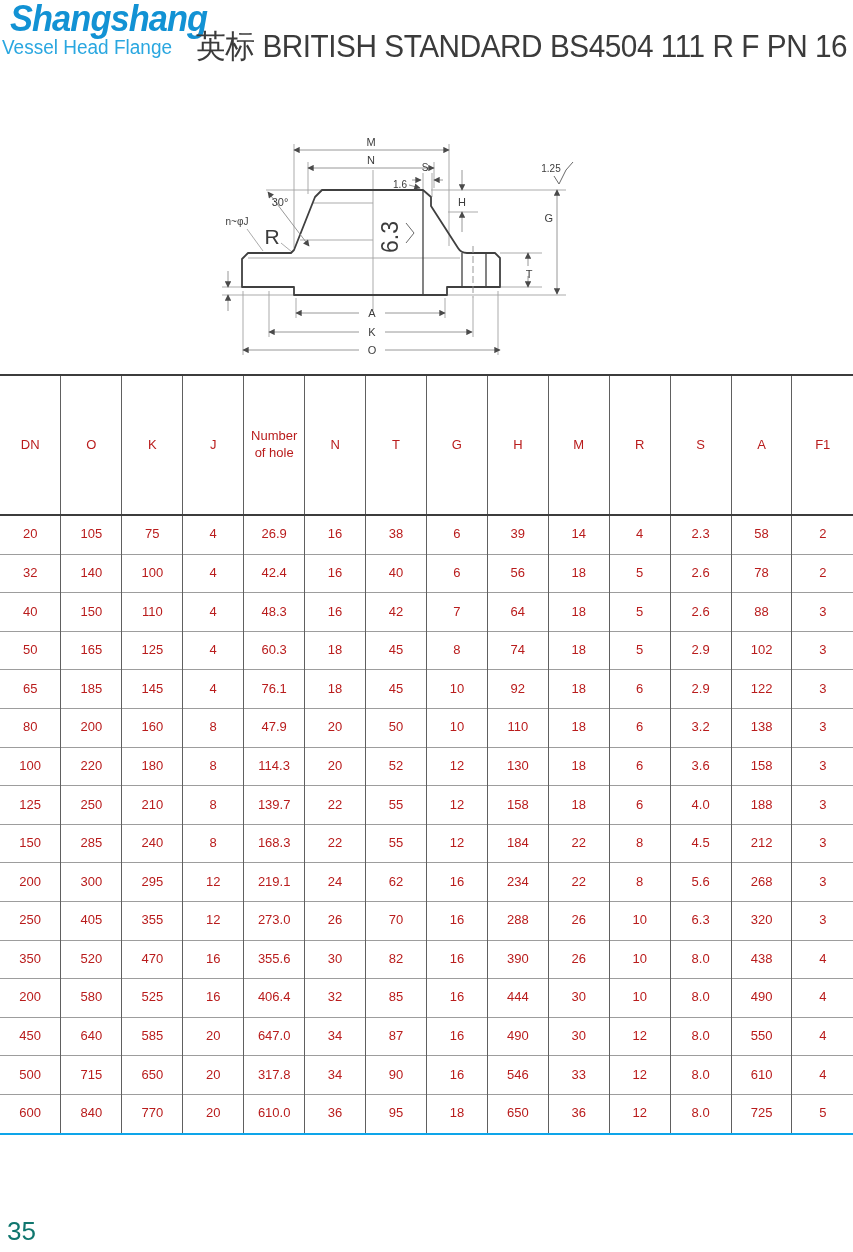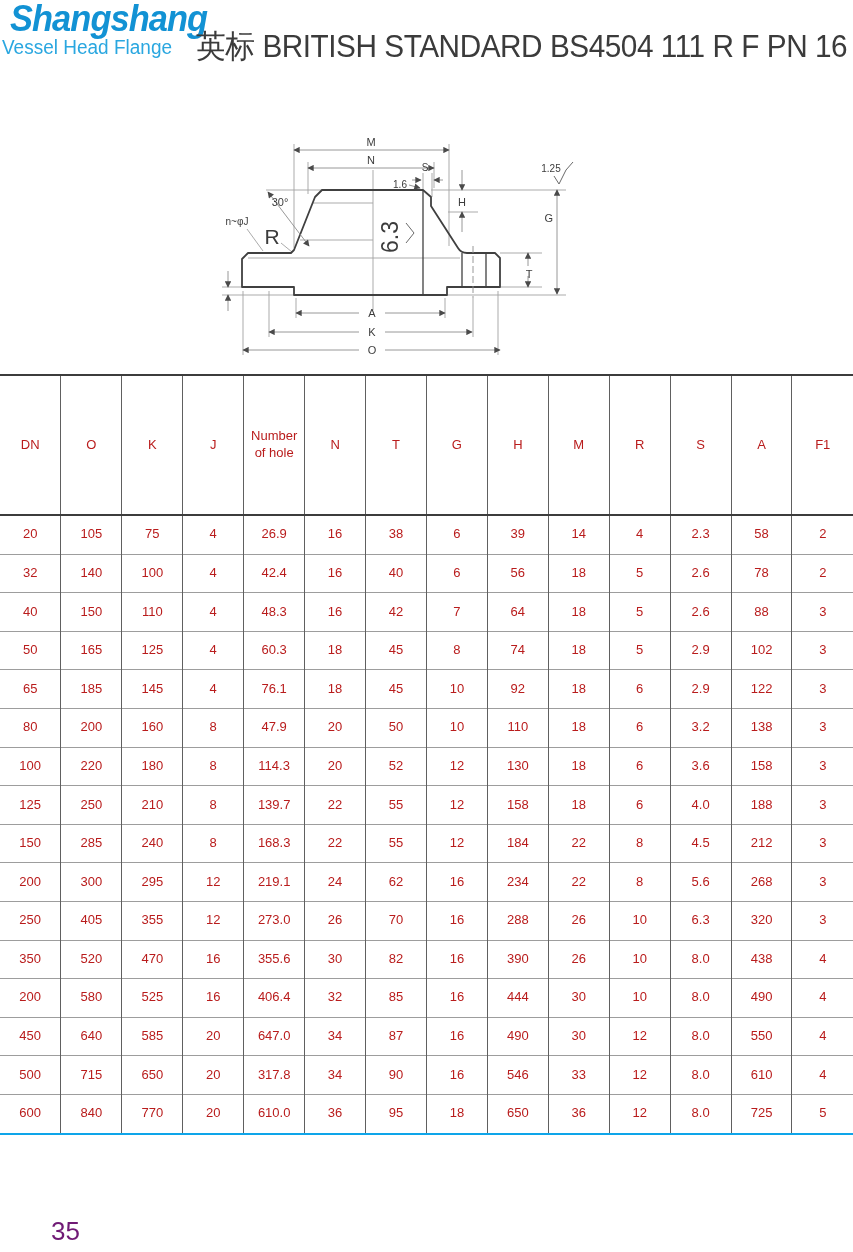--- a/index.html
+++ b/index.html
@@ -50,21 +50,21 @@
     text-align:center; vertical-align:middle; padding:0 2px;
     font-weight:normal; line-height:1.3;
   }
   table.spec th { height:138px; border-bottom:2px solid #3c3c3c; }
   table.spec td { height:37.6px; }
   table.spec th + th, table.spec td + td { border-left:1px solid #606060; }
   table.spec tbody tr + tr td { border-top:1px solid #9d9d9d; }
 
   .pagenum {
     position:absolute; left:7px; top:1216px;
-    font-size:26px; color:#701a75;margin-left:44px;
+    font-size:26px; color:#0f766e;
   }
 </style>
 </head>
 <body>
 
 <div class="page">
 
   <div class="logo1">Shangshang</div>
   <div class="logo2">Vessel Head Flange</div>
   <div class="title">英标 BRITISH STANDARD BS4504 111 R F PN 16</div>

